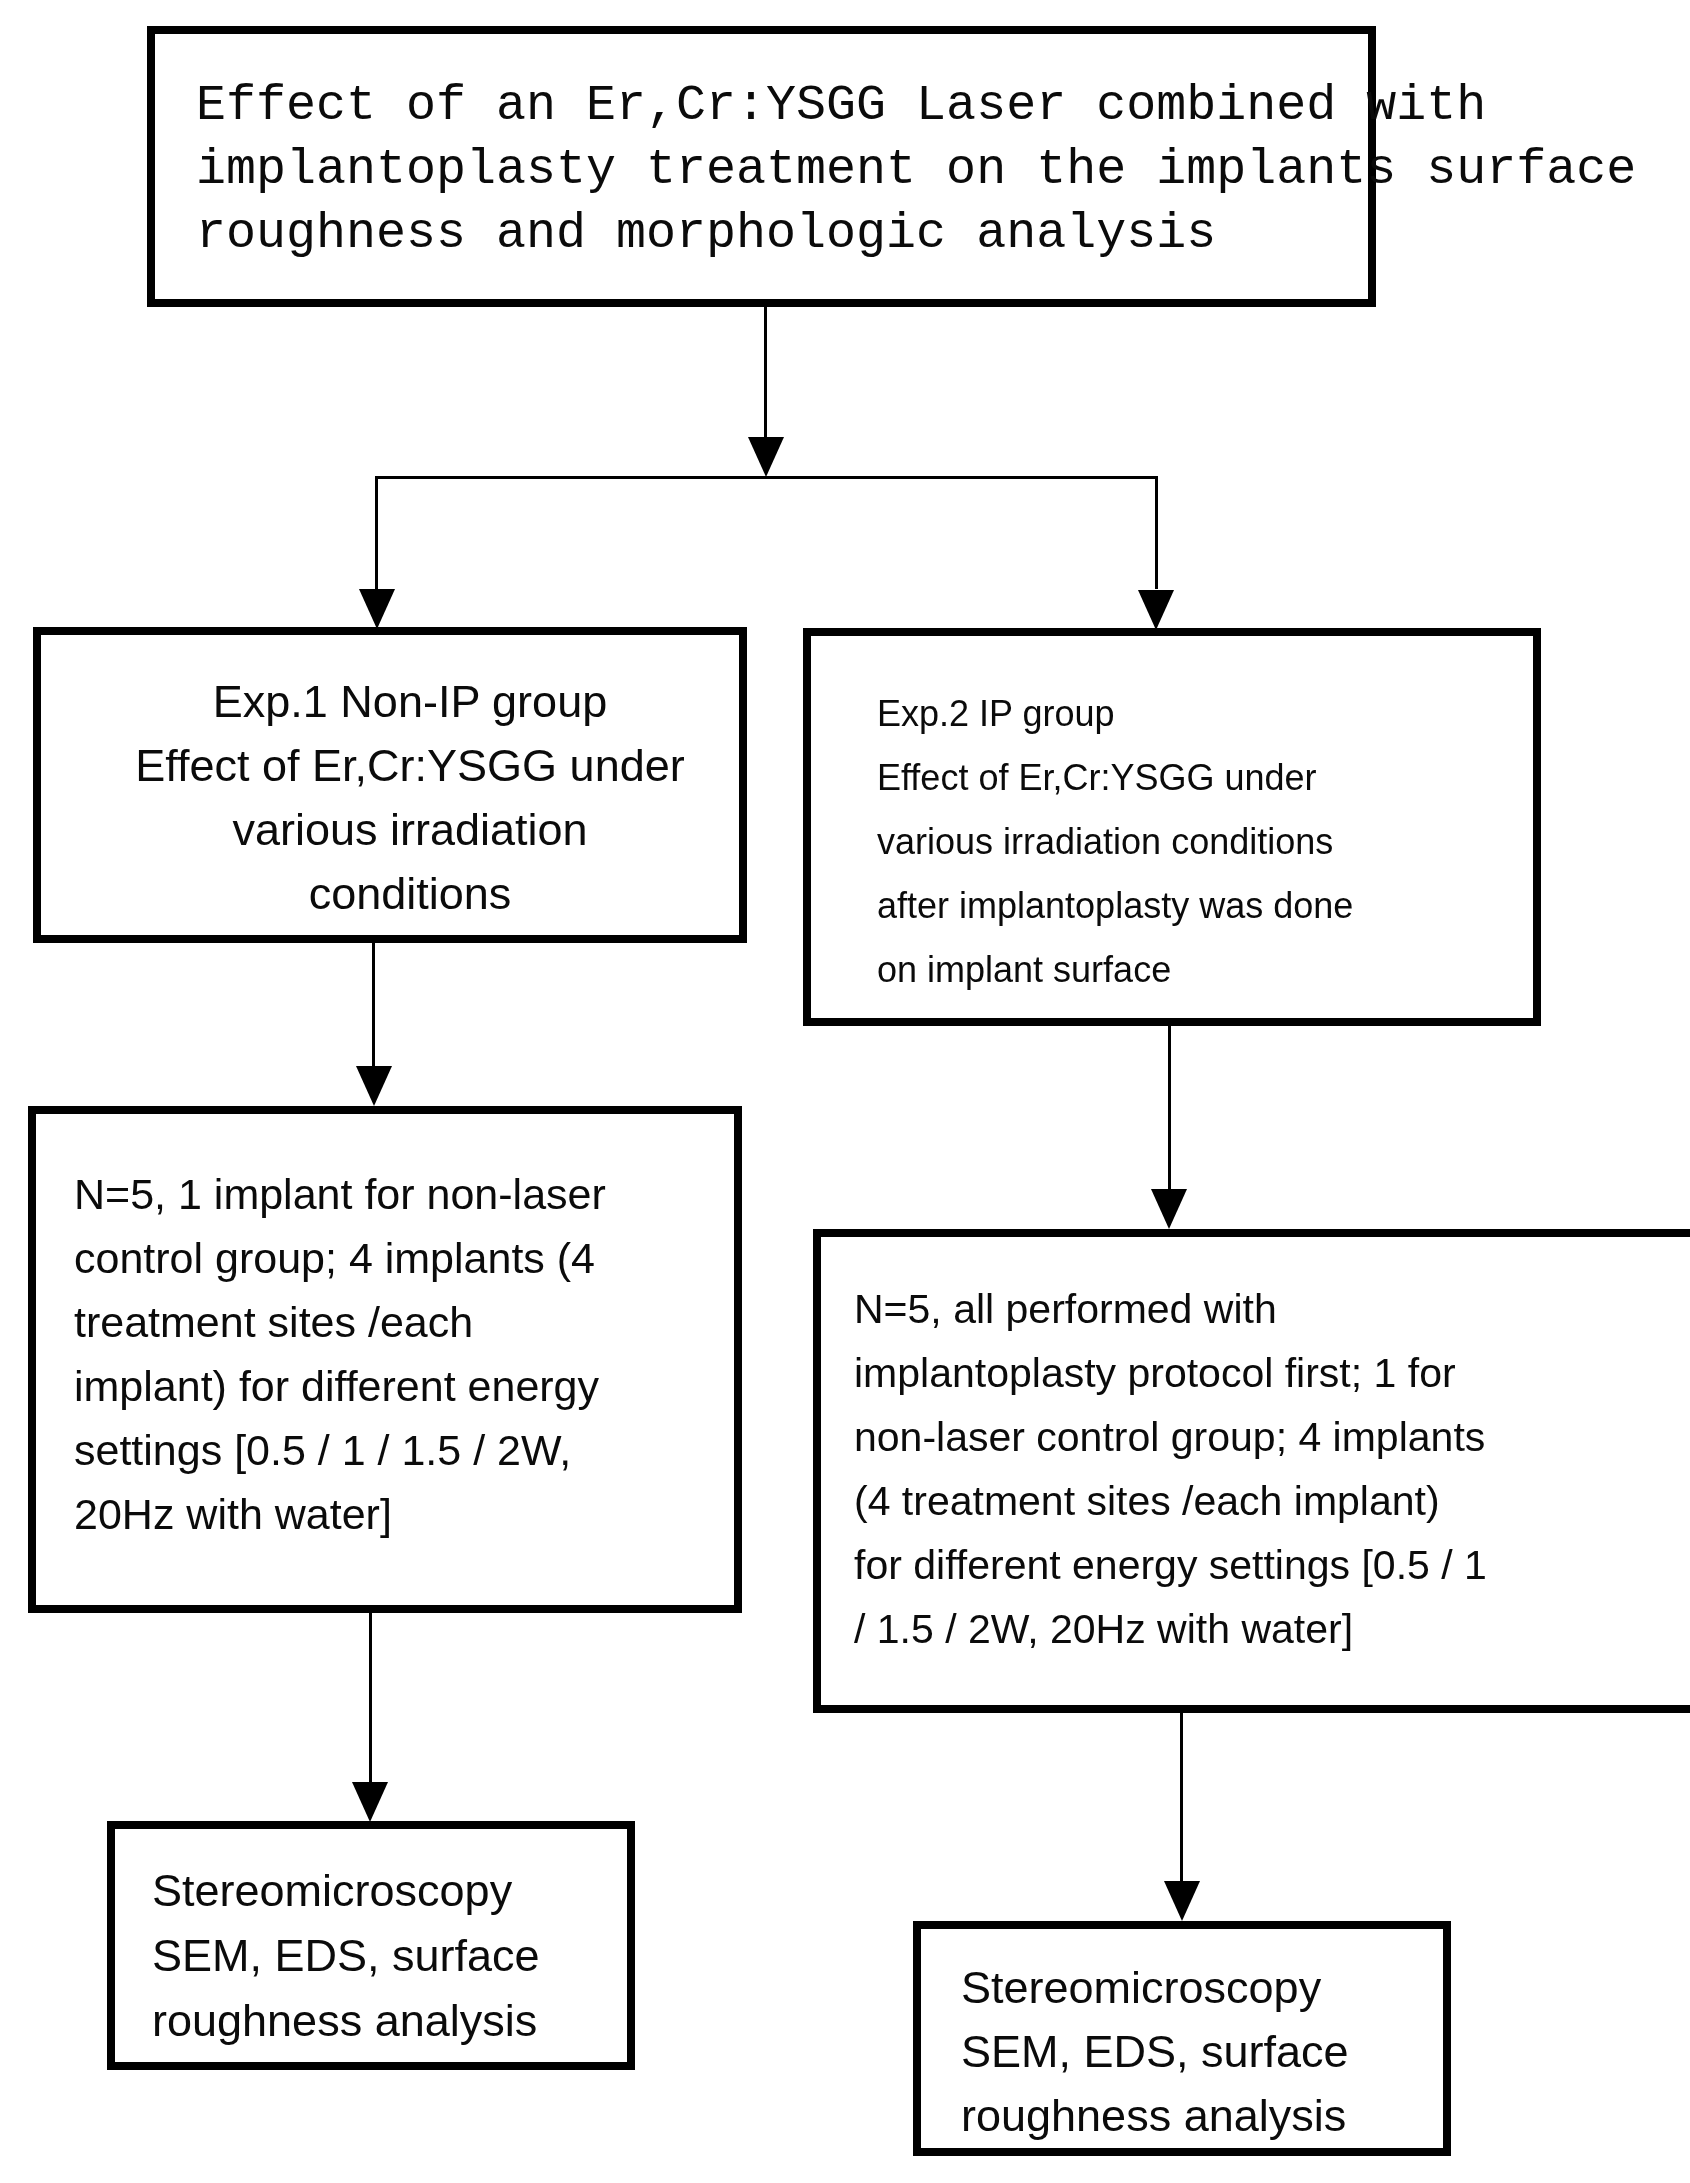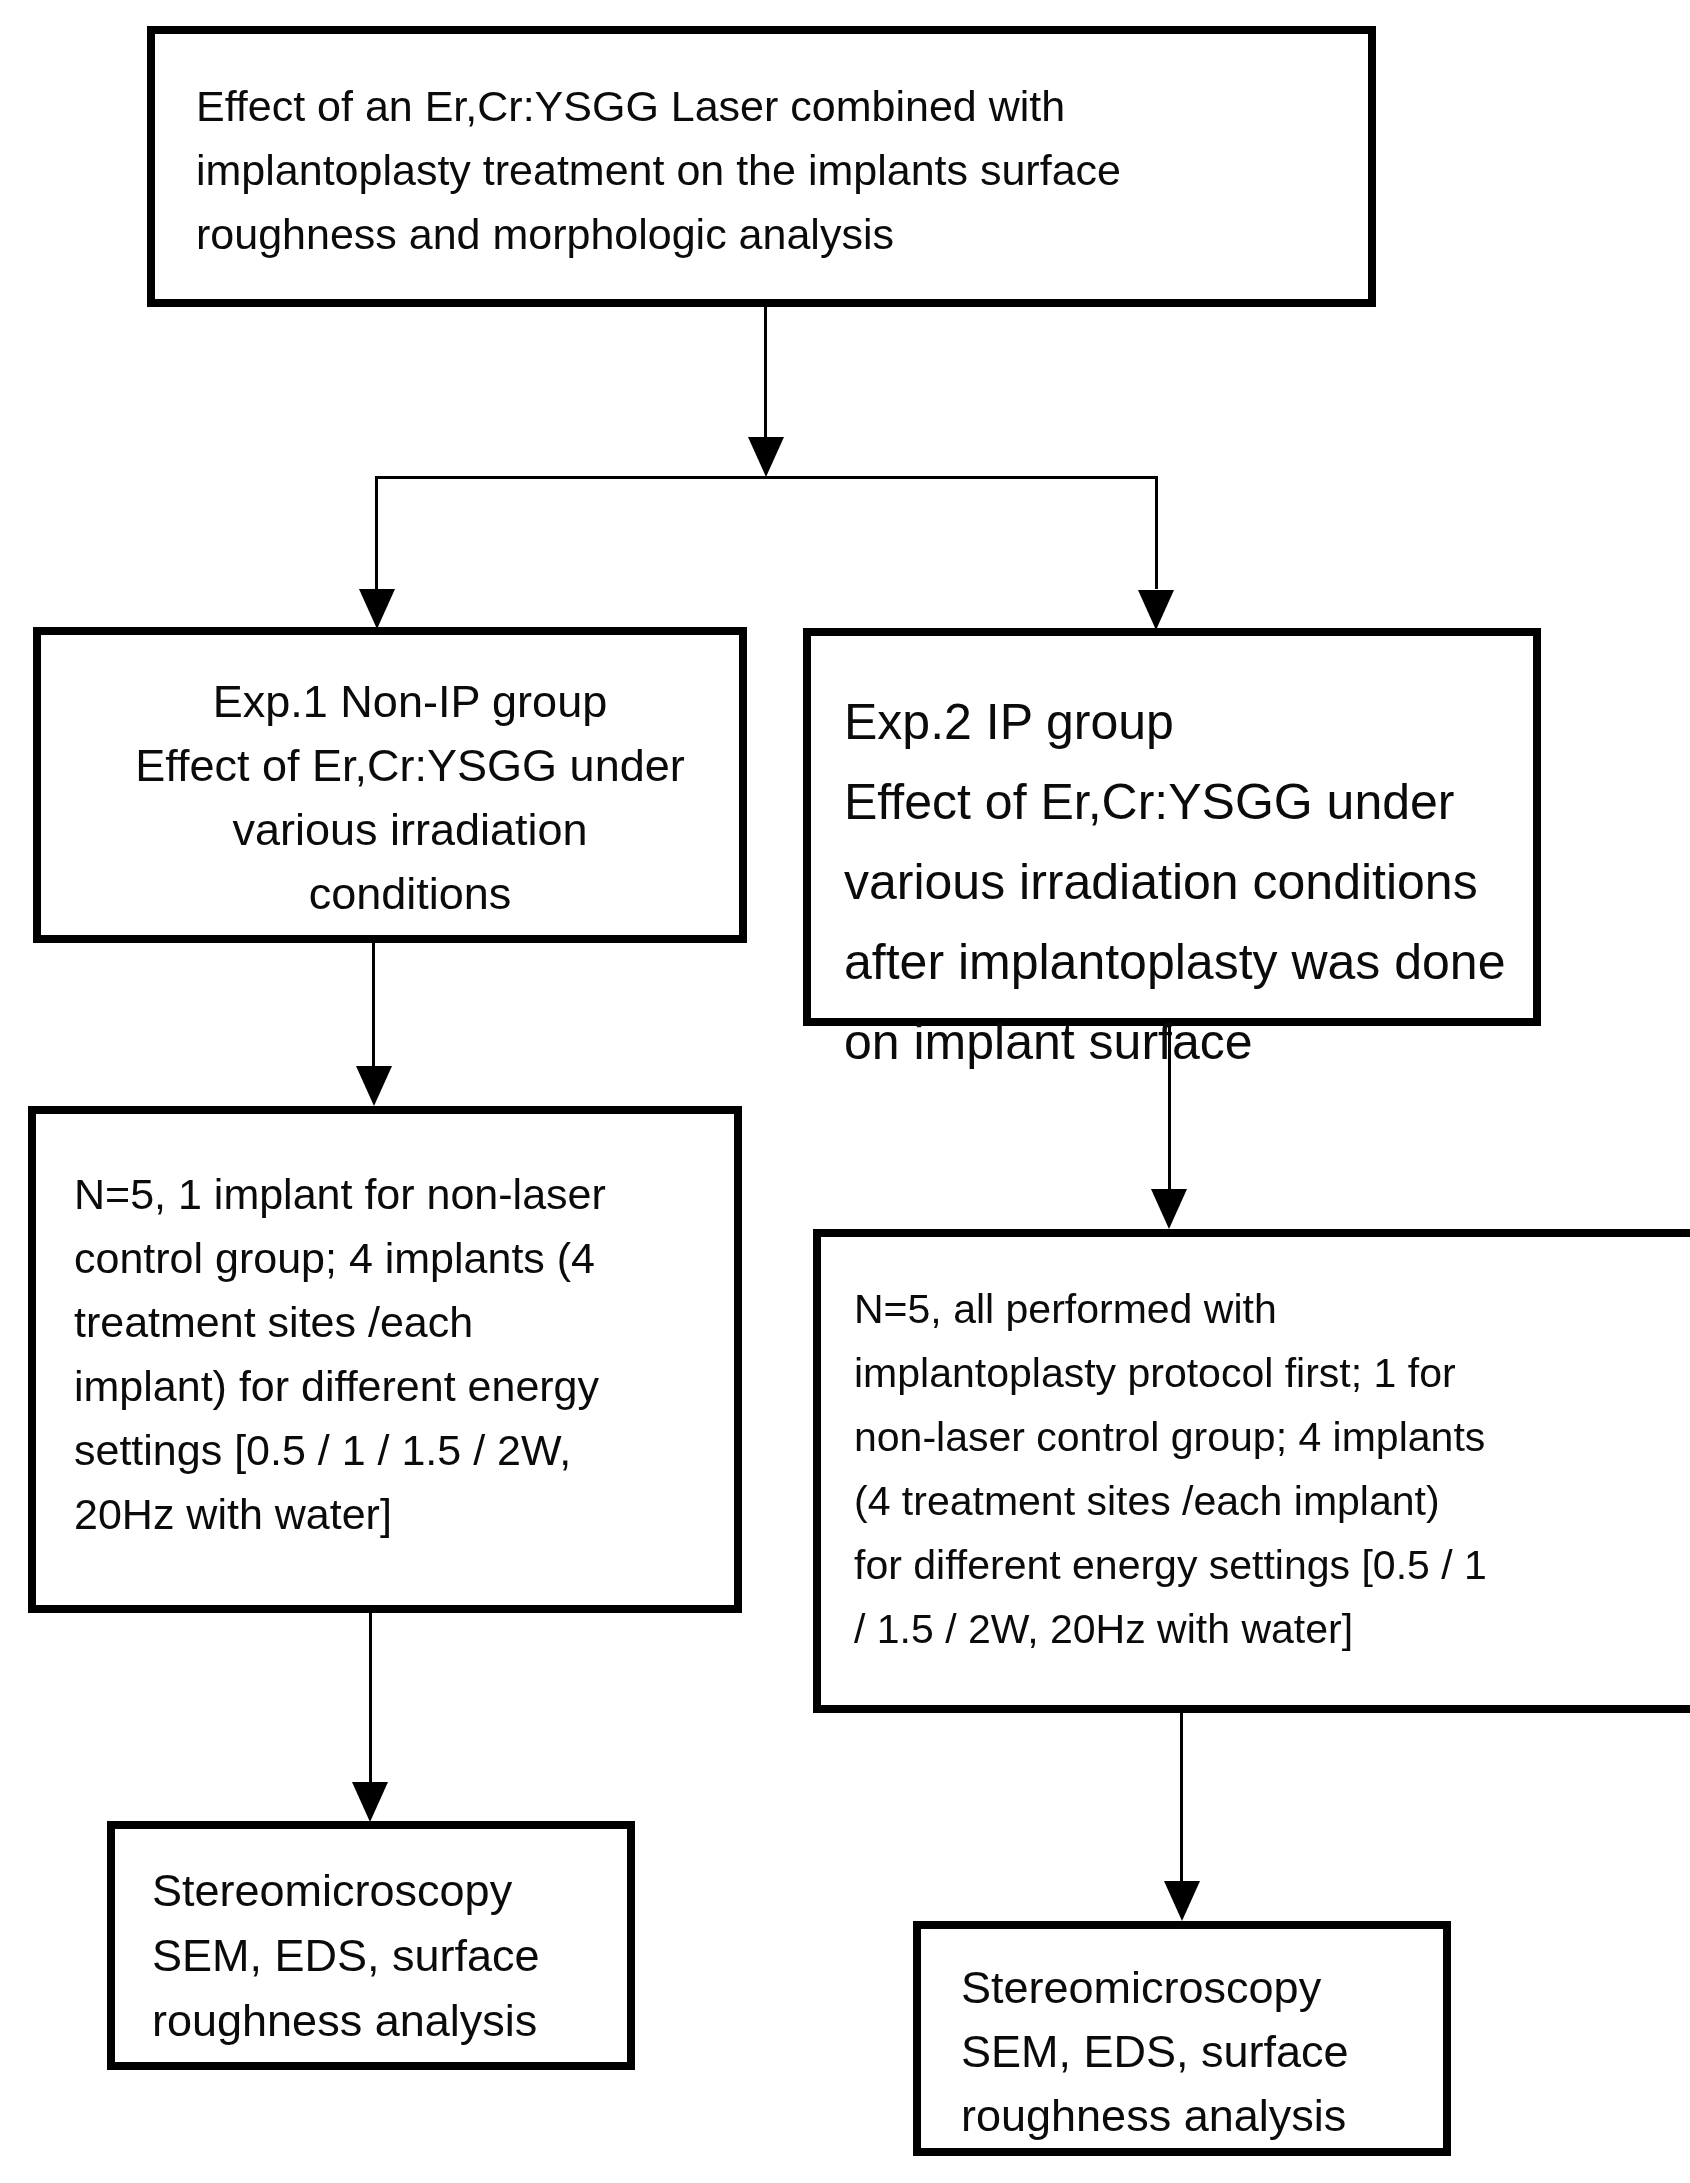--- a/index.html
+++ b/index.html
@@ -17,27 +17,27 @@
     border: 8px solid #000000;
     background: #ffffff;
   }
   .box .txt {
     display: block;
     white-space: pre;          
     color: #0b0b0b;
   }
   
   .b-title    { left: 147px;  top: 25.5px;   width: 1229px; height: 281px; padding: 40px 24px 0 41px; }
-  .b-title .txt { font-size: 43px; line-height: 64px; }
+  .b-title .txt { font-size: 50px; line-height: 64px; font-family: Liberation Mono, monospace; }
 
   .b-exp1grp  { left: 33px;   top: 627px;  width: 714px;  height: 316px; padding: 35px 16px 0 56px; }
   .b-exp1grp .txt { font-size: 45px; line-height: 64px; text-align: center; }
 
   .b-exp2grp  { left: 803px; top: 628px;  width: 738px;  height: 398px; padding: 46px 8px 0 33px; }
-  .b-exp2grp .txt { font-size: 50px; line-height: 80px; }
+  .b-exp2grp .txt { font-size: 36px; line-height: 64px; margin-left: 33px; }
 
   .b-exp1smp  { left: 28px;   top: 1106px; width: 714px;  height: 507px; padding: 48px 28px 0 38px; }
   .b-exp1smp .txt { font-size: 43px; line-height: 64px; }
 
   .b-exp2smp  { left: 813px; top: 1229px; width: 1024px; height: 484px; padding: 40px 23px 0 33px; }
   .b-exp2smp .txt { font-size: 41px; line-height: 64px; }
 
   .b-exp1ana  { left: 107px;  top: 1821px; width: 528px;  height: 249px; padding: 29px 6.4px 0 37px; }
   .b-exp1ana .txt { font-size: 45px; line-height: 65px; }
 

